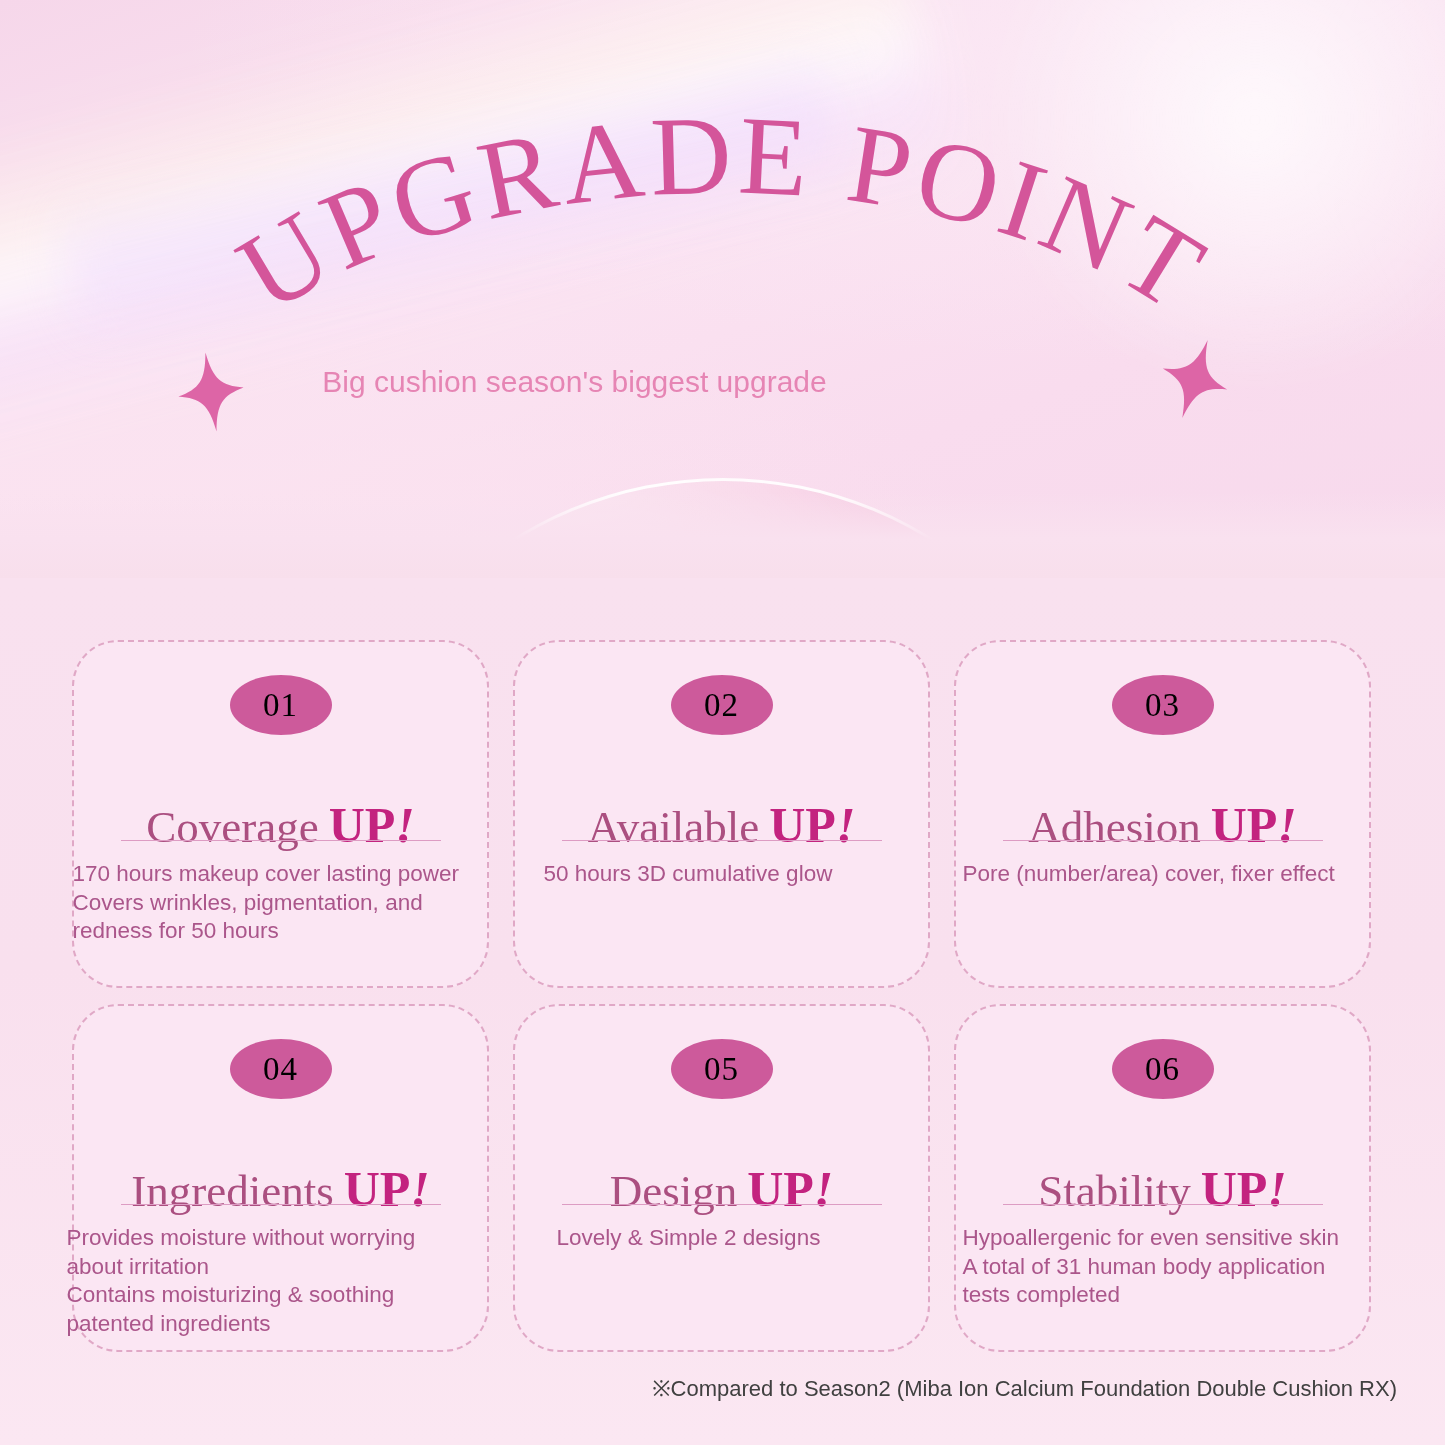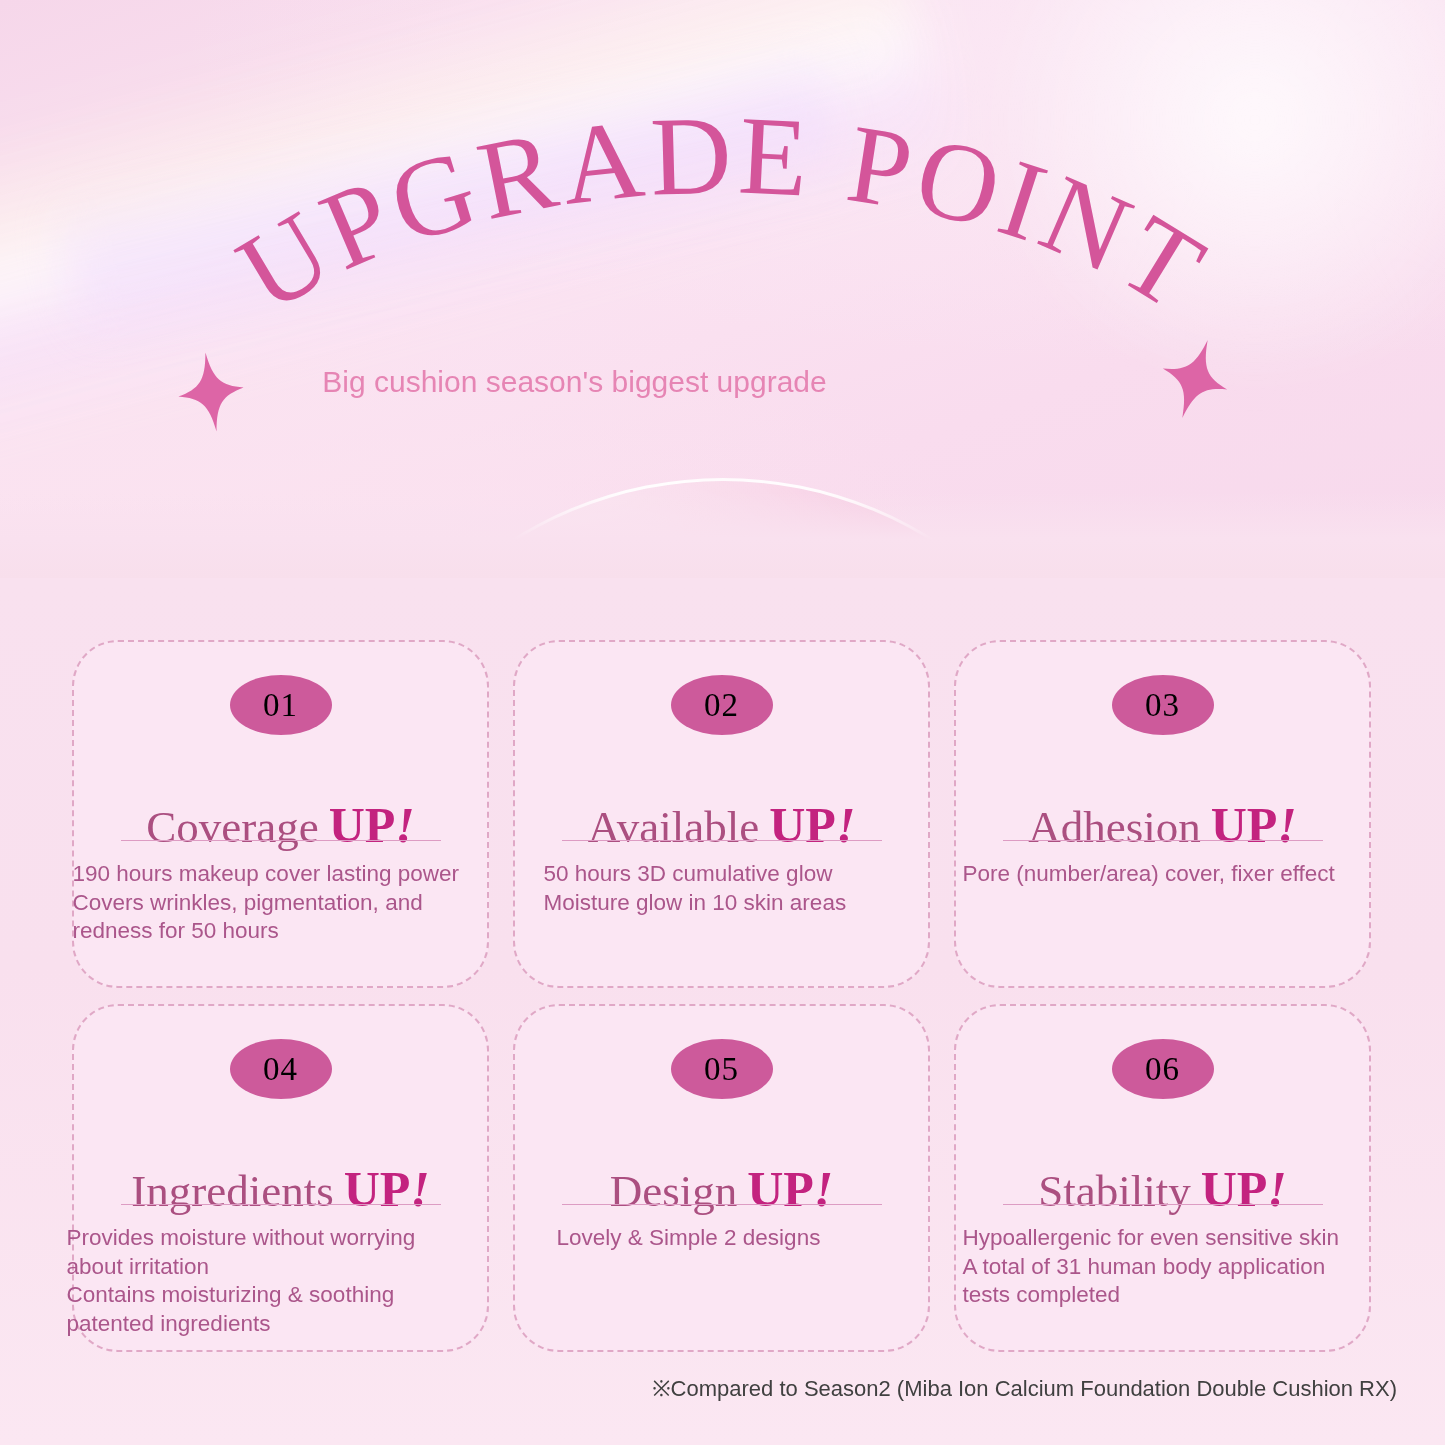--- a/index.html
+++ b/index.html
@@ -277,34 +277,33 @@
   <div class="content">
     <div class="grid">
 
       <div class="card c1">
         <div class="badge">01</div>
         <div class="card-title">
           <span>Coverage</span><span class="up"><span>UP</span><span class="bang">!</span></span>
         </div>
         <div class="divider"></div>
         <div class="card-body">
-          <span class="ln">190 hours makeup cover lasting power</span>
+          <span class="ln">170 hours makeup cover lasting power</span>
           <span class="ln wrap">Covers wrinkles, pigmentation, and redness for 50 hours</span>
         </div>
       </div>
 
       <div class="card c2">
         <div class="badge">02</div>
         <div class="card-title">
           <span>Available</span><span class="up"><span>UP</span><span class="bang">!</span></span>
         </div>
         <div class="divider"></div>
         <div class="card-body">
           <span class="ln">50 hours 3D cumulative glow</span>
-          <span class="ln">Moisture glow in 10 skin areas</span>
         </div>
       </div>
 
       <div class="card c3">
         <div class="badge">03</div>
         <div class="card-title">
           <span>Adhesion</span><span class="up"><span>UP</span><span class="bang">!</span></span>
         </div>
         <div class="divider"></div>
         <div class="card-body">

